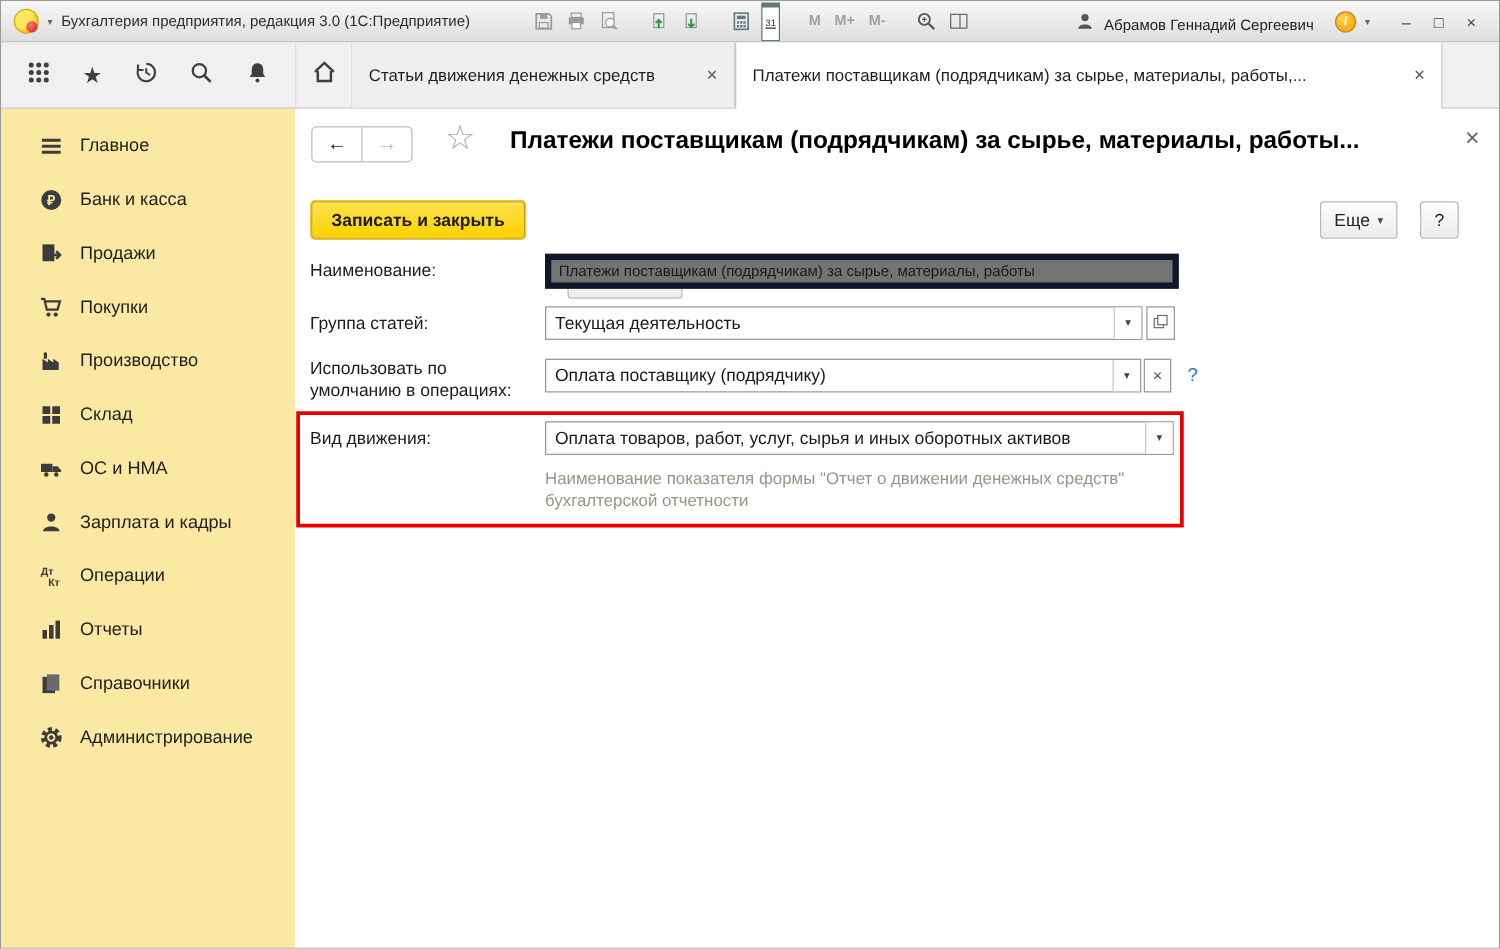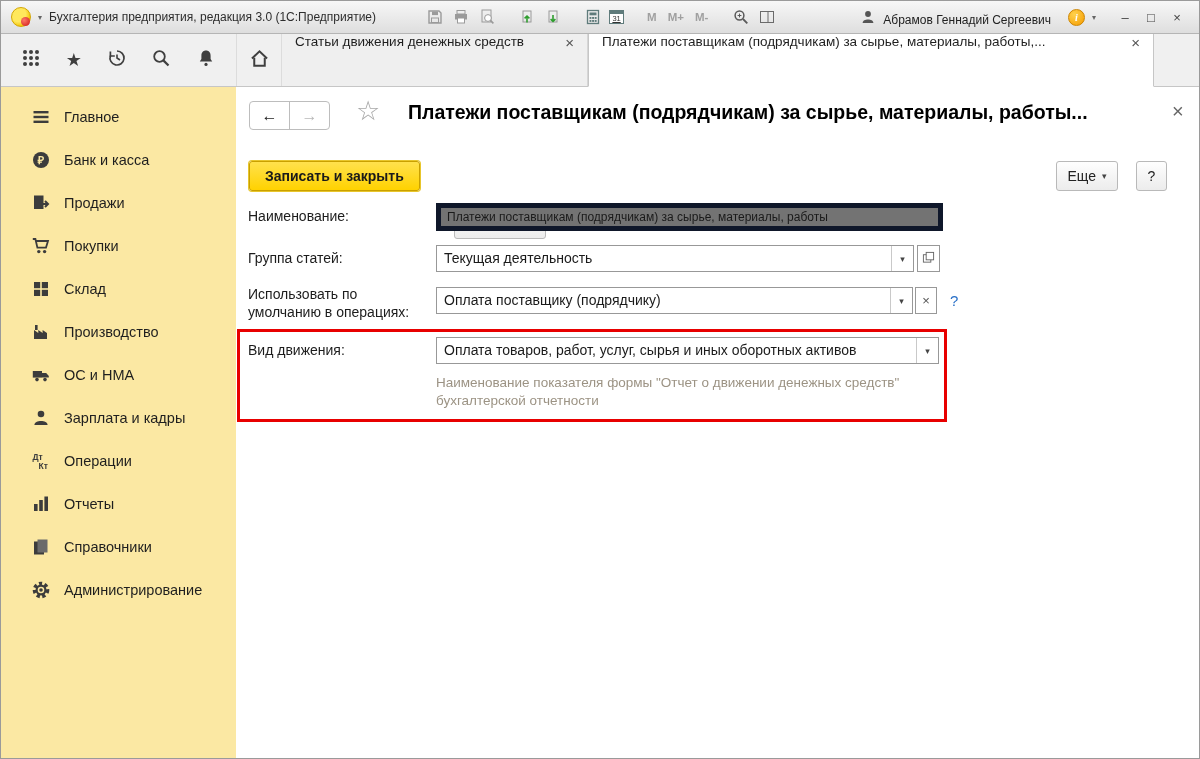--- a/index.html
+++ b/index.html
@@ -19,42 +19,42 @@
     border:1px solid #d4a600;position:relative;flex:0 0 18px;}
   .logo::after{content:"";position:absolute;right:0;bottom:0;width:9px;height:9px;border-radius:50%;
     background:radial-gradient(circle at 35% 35%, #ff7a66, #cc1414);}
   .logo-caret{font-size:8px;color:#666;}
   .tb-title{white-space:nowrap;color:#2d2d2d;}
   .tbi{width:19px;height:19px;display:flex;align-items:center;justify-content:center;flex:0 0 19px;}
   .tbi svg{width:16px;height:16px;}
   .tb-group{display:flex;align-items:center;gap:7px;margin-left:14px;}
   .first-group{margin-left:42px;}
   .tb-mem{font-size:11.5px;color:#a0a0a0;font-weight:bold;padding:0 2px;}
-  .cal{width:15px;height:14px;border:1px solid #5f7b7b;border-top:4px solid #5f7b7b;
+  .cal{width:15px;height:31px;border:1px solid #5f7b7b;border-top:4px solid #5f7b7b;
     display:flex;align-items:center;justify-content:center;font-size:7.5px;color:#333;background:#fff;box-sizing:border-box;text-decoration:underline;}
   .user-zone{display:flex;align-items:flex-end;gap:6px;margin-left:auto;}
   .tb-user{color:#222;white-space:nowrap;}
   .info-badge{width:15px;height:15px;border-radius:50%;background:radial-gradient(circle at 35% 30%,#ffd24d,#f59b00);
     border:1px solid #cc8400;color:#fff;font-weight:bold;font-style:italic;font-size:10px;
     display:flex;align-items:center;justify-content:center;margin-left:10px;font-family:"Liberation Serif",serif;}
   .win-controls{display:flex;align-items:center;gap:2px;margin-left:10px;}
   .winbtn{width:24px;height:22px;display:flex;align-items:center;justify-content:center;
     font-size:13px;color:#444;}
 
   
   .tabbar{flex:0 0 52px;height:52px;background:#f0f0f0;border-bottom:1px solid #c6c6c6;
     display:flex;align-items:stretch;}
   .tabbar-left{width:235px;flex:0 0 235px;display:flex;align-items:center;
     justify-content:space-between;padding:0 20px;box-sizing:border-box;}
   .tabbar-left svg{width:20px;height:20px;}
   .glyph-star{font-size:18px;color:#3f3f3f;line-height:20px;}
   .home-btn{width:44px;flex:0 0 44px;display:flex;align-items:center;justify-content:center;
     border-left:1px solid #dcdcdc;border-right:1px solid #dcdcdc;}
   .home-btn svg{width:21px;height:21px;}
-  .tab{display:flex;justify-content:space-between;gap:10px;
+  .tab{display:flex;align-items:center;justify-content:space-between;gap:10px;
     padding:0 13px;font-size:13.5px;color:#1f1f1f;box-sizing:border-box;}
   .tab-label{white-space:nowrap;overflow:hidden;text-overflow:ellipsis;}
   .tab-close{font-size:15px;color:#555;flex:0 0 auto;}
   .tab-inactive{width:306px;border-right:1px solid #d6d6d6;background:#efefef;}
   .tab-active{width:566px;background:#ffffff;border-right:1px solid #c6c6c6;
     border-left:1px solid #c6c6c6;margin-bottom:-1px;border-bottom:1px solid #fff;}
 
   
   .body{flex:1;display:flex;min-height:0;}
   .sidebar{width:235px;flex:0 0 235px;background:#fbe8a3;padding-top:8px;box-sizing:border-box;}
@@ -306,35 +306,35 @@
       <div class="side-item">
         <svg viewBox="0 0 20 20">
             <path d="M1.8 3 h2.6 l2 8.6 h8.6 l2 -6.6 H5.6" fill="none" stroke="#3c3c3c" stroke-width="1.8"></path>
             <circle cx="7.8" cy="15.6" r="1.7" fill="#3c3c3c"></circle>
             <circle cx="13.6" cy="15.6" r="1.7" fill="#3c3c3c"></circle>
           </svg>
         <span>Покупки</span>
       </div>
       <div class="side-item">
         <svg viewBox="0 0 20 20">
+            <path d="M3 17 V8 l4.3 3 V8 l4.3 3 V8 l4.4 3 v6 z" fill="#3c3c3c"></path>
+            <rect x="4" y="3" width="2.6" height="5" fill="#3c3c3c"></rect>
+          </svg>
+        <span>Производство</span>
+      </div>
+      <div class="side-item">
+        <svg viewBox="0 0 20 20">
             <g fill="#3c3c3c">
               <rect x="3" y="3" width="6.2" height="6.2"></rect>
               <rect x="10.8" y="3" width="6.2" height="6.2"></rect>
               <rect x="3" y="10.8" width="6.2" height="6.2"></rect>
               <rect x="10.8" y="10.8" width="6.2" height="6.2"></rect>
             </g>
           </svg>
         <span>Склад</span>
-      </div>
-      <div class="side-item">
-        <svg viewBox="0 0 20 20">
-            <path d="M3 17 V8 l4.3 3 V8 l4.3 3 V8 l4.4 3 v6 z" fill="#3c3c3c"></path>
-            <rect x="4" y="3" width="2.6" height="5" fill="#3c3c3c"></rect>
-          </svg>
-        <span>Производство</span>
       </div>
       <div class="side-item">
         <svg viewBox="0 0 20 20">
             <rect x="1.8" y="6" width="9.2" height="6.6" fill="#3c3c3c"></rect>
             <path d="M11 8 h4.2 l2.6 3.1 v1.5 H11 z" fill="#3c3c3c"></path>
             <circle cx="6" cy="14.6" r="1.8" fill="#3c3c3c"></circle>
             <circle cx="14" cy="14.6" r="1.8" fill="#3c3c3c"></circle>
           </svg>
         <span>ОС и НМА</span>
       </div>

